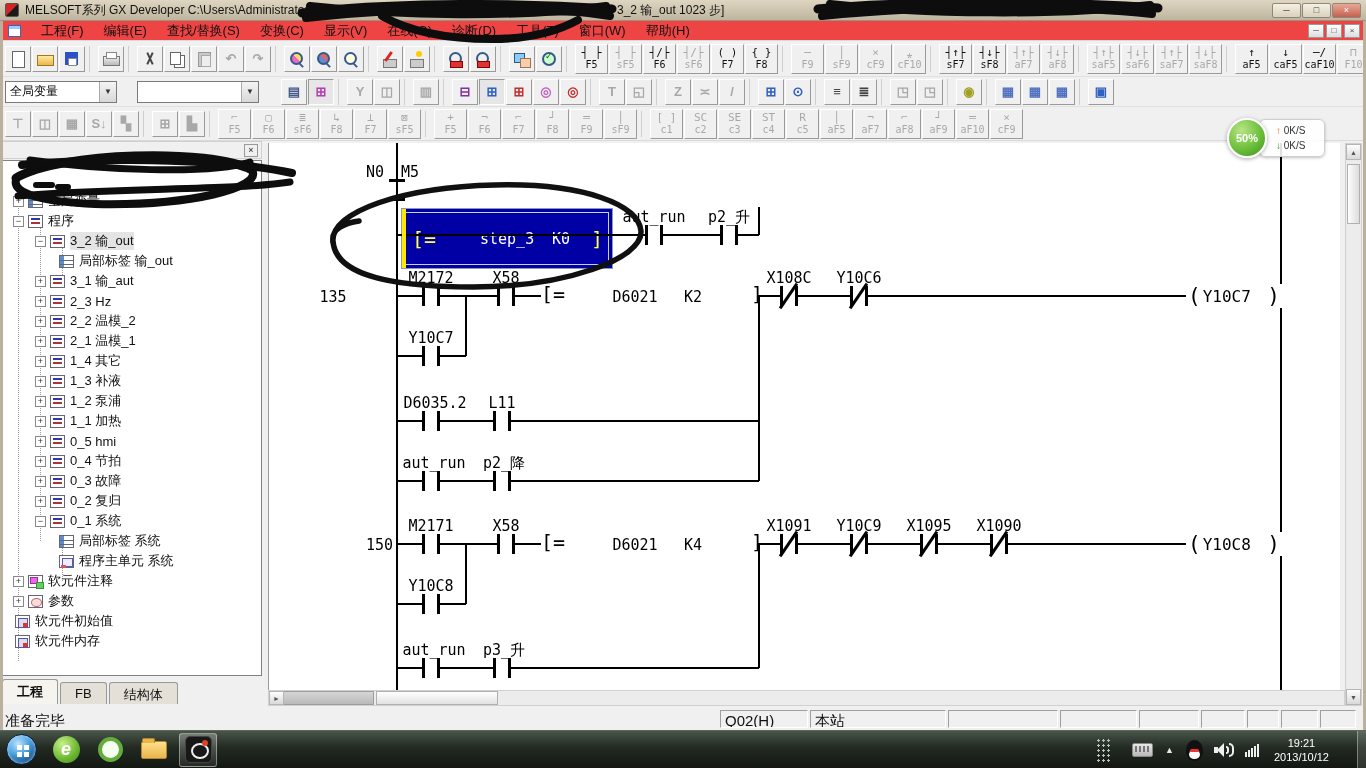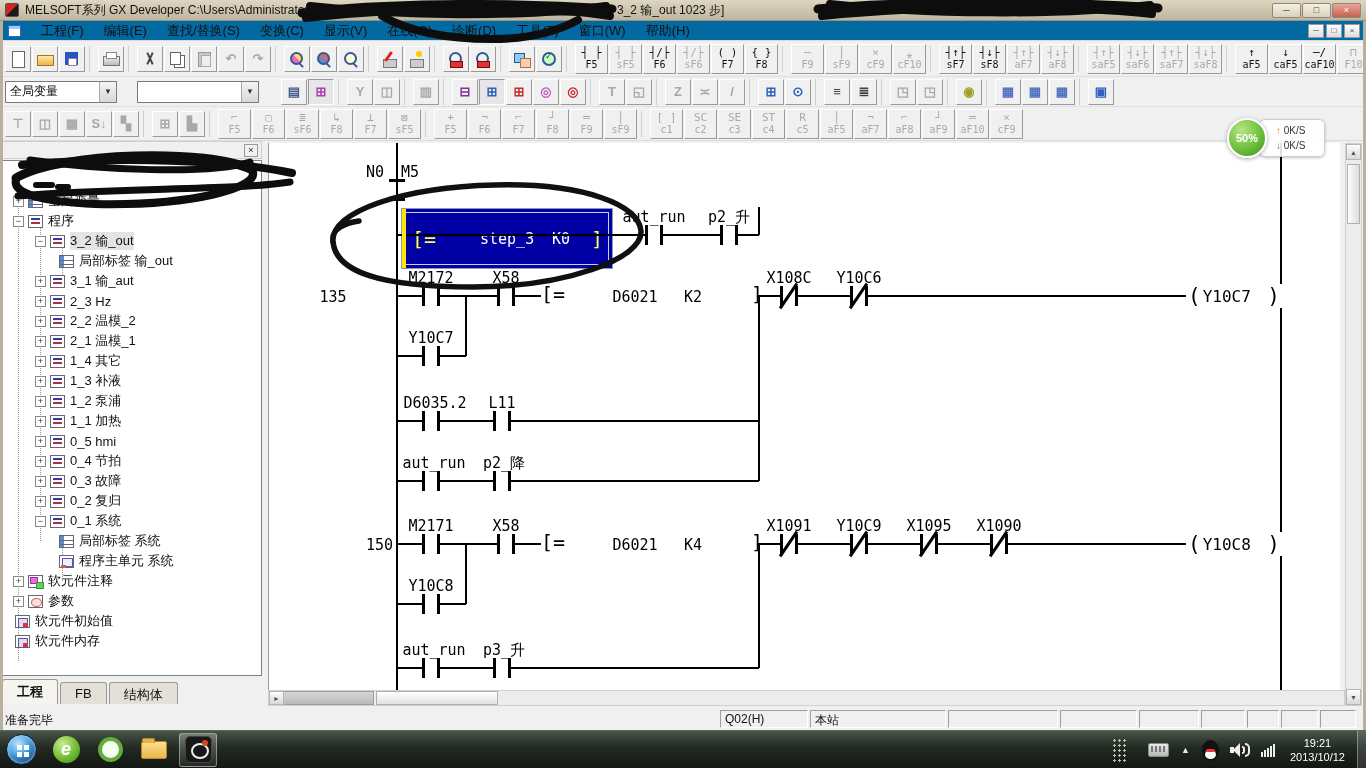--- a/index.html
+++ b/index.html
@@ -8,21 +8,21 @@
   .edge{position:absolute;top:20px;bottom:38px;width:3px;background:#b9b19e;z-index:5;}
   
   .titlebar{position:absolute;left:0;top:0;width:100%;height:21px;background:linear-gradient(#ded6c2,#cdc4ae 55%,#beb5a0);border-bottom:1px solid #9a917e;display:flex;align-items:center;z-index:6;}
   .appicon{width:14px;height:14px;margin:0 6px 0 5px;background:linear-gradient(135deg,#d22525 48%,#1a1a1a 52%);border-radius:2px;border:1px solid #555;}
   .title-text{font-size:12px;color:#111;white-space:nowrap;}
   .title-text2{position:absolute;left:617px;font-size:12px;color:#111;white-space:nowrap;}
   .winbtns{position:absolute;right:5px;top:3px;display:flex;gap:1px;}
   .wbtn{width:29px;height:15px;border:1px solid #8f877a;border-radius:2px;background:linear-gradient(#f6f0e2,#d9d1bd);font-size:9px;line-height:13px;text-align:center;color:#333;}
   .wbtn.close{background:linear-gradient(#e8a896,#c4614f);color:#fff;}
   
-  .menubar{position:absolute;left:0;top:21px;width:100%;height:20px;background:#0369a1;border-bottom:1px solid #d9d9d9;display:flex;align-items:center;z-index:4;}
+  .menubar{position:absolute;left:0;top:21px;width:100%;height:20px;background:#ef4444;border-bottom:1px solid #d9d9d9;display:flex;align-items:center;z-index:4;}
   .mdi-icon{width:13px;height:12px;margin:0 10px 0 8px;border:1px solid #36c;background:linear-gradient(#9cf 3px,#fff 3px);}
   .menu-item{font-size:13px;color:#111;padding:2px 10px;white-space:nowrap;}
   .mdibtns{position:absolute;right:6px;top:3px;display:flex;gap:2px;}
   .mdib{width:16px;height:14px;border:1px solid #999;background:linear-gradient(#fff,#ddd);font-size:8px;line-height:12px;text-align:center;color:#444;}
   
   .tbar{position:absolute;left:0;width:100%;background:#f0f0f0;display:flex;align-items:center;padding-left:5px;z-index:3;}
   #tb1{top:41px;height:36px;border-bottom:1px solid #e0e0e0;}
   .tbar2{top:77px;height:30px;border-bottom:1px solid #e0e0e0;}
   #tb3{top:107px;height:34px;border-bottom:1px solid #dadada;}
   .tbtn{width:26px;height:26px;border:1px solid;border-color:#fff #9a9a9a #9a9a9a #fff;background:#f0f0f0;display:flex;align-items:center;justify-content:center;margin-right:1px;flex:none;}
@@ -122,21 +122,21 @@
   .mark-ellipse{position:absolute;left:38px;top:26px;z-index:9;pointer-events:none;}
   
   .vscroll{position:absolute;left:1077px;top:0;width:17px;height:563px;background:#ececec;border:1px solid #d0d0d0;}
   .sarr{position:absolute;left:0;width:15px;height:16px;background:linear-gradient(#fdfdfd,#d9d9d9);border:1px solid #b5b5b5;font-size:7px;text-align:center;line-height:15px;color:#555;}
   .vthumb{position:absolute;left:1px;top:20px;width:13px;height:60px;background:linear-gradient(90deg,#fdfdfd,#dcdcdc);border:1px solid #b0b0b0;}
   .hscroll{position:absolute;left:0;top:547px;width:1077px;height:16px;background:#ececec;border:1px solid #d0d0d0;}
   .hsplit{position:absolute;left:0;top:0;width:105px;height:14px;background:linear-gradient(#d6d6d6,#b9b9b9);border:1px solid #9d9d9d;}
   .hthumb{position:absolute;left:107px;top:0;width:122px;height:14px;background:linear-gradient(#ffffff,#e2e2e2);border:1px solid #b0b0b0;}
   
   .statusbar{position:absolute;left:0;top:708px;width:100%;height:22px;background:#f0f0f0;display:flex;align-items:center;z-index:4;}
-  .scell{height:18px;font-size:12px;color:#111;padding:1px 4px;border:1px solid;border-color:#9f9f9f #fff #fff #9f9f9f;margin-right:2px;white-space:nowrap;overflow:hidden;}
+  .scell{height:18px;font-size:15px;color:#111;padding:1px 4px;border:1px solid;border-color:#9f9f9f #fff #fff #9f9f9f;margin-right:2px;white-space:nowrap;overflow:hidden;}
   .scell:first-child{border-color:transparent;}
   
   .taskbar{position:absolute;left:0;top:730px;width:100%;height:38px;background:linear-gradient(#49544a,#222a22 45%,#131712);border-top:1px solid #5c6a58;z-index:10;display:flex;align-items:center;}
   .orb{position:relative;width:31px;height:31px;margin:0 10px 0 6px;border-radius:50%;background:radial-gradient(circle at 38% 30%,#bfe3ff,#4aa3e0 40%,#14508c 72%,#082b50);border:1px solid #09233f;box-shadow:inset 0 0 4px #cfe8ff;flex:none;}
   .orb::after{content:"";position:absolute;left:10px;top:10px;width:5px;height:5px;background:#fff;box-shadow:7px 0 0 #fff,0 7px 0 #fff,7px 7px 0 #fff;}
   .tb-app{position:relative;width:38px;height:34px;margin-right:6px;display:flex;align-items:center;justify-content:center;border-radius:3px;flex:none;}
   .tb-app.active{background:linear-gradient(rgba(255,255,255,.28),rgba(255,255,255,.07));border:1px solid rgba(255,255,255,.4);}
   .ico-browser{width:27px;height:27px;border-radius:50%;background:radial-gradient(circle at 35% 30%,#c8f08c,#6ab62f 60%,#3f8f1f);color:#fff;font-size:18px;font-weight:bold;font-style:italic;text-align:center;line-height:26px;}
   .ico-ring{width:25px;height:25px;border-radius:50%;border:4px solid #64ad3c;background:#f4fff0;}
   .ico-folder{position:relative;width:26px;height:18px;background:linear-gradient(#ffe08a,#e8b54b);border:1px solid #b5872e;border-radius:2px;}
@@ -153,21 +153,21 @@
   .qq::before{content:"";position:absolute;left:3px;bottom:2px;width:11px;height:9px;background:#fff;border-radius:50%;}
   .qq::after{content:"";position:absolute;left:4px;top:9px;width:9px;height:3px;background:#e33;border-radius:2px;}
   .vol{position:relative;width:22px;height:18px;margin-right:9px;}
   .vol::before{content:"";position:absolute;left:0;top:6px;width:4px;height:6px;background:#eee;}
   .vol::after{content:"";position:absolute;left:3px;top:2px;border-top:7px solid transparent;border-bottom:7px solid transparent;border-right:7px solid #eee;}
   .vol .arc{position:absolute;border:2px solid #eee;border-left:none;border-radius:0 10px 10px 0;}
   .vol .a1{left:12px;top:5px;width:3px;height:8px;}
   .vol .a2{left:15px;top:2px;width:5px;height:14px;}
   .netb{display:flex;align-items:flex-end;height:14px;margin-right:14px;}
   .netb i{display:block;width:2px;margin-right:1px;background:#eee;}
-  .clock{color:#fff;font-size:11px;text-align:center;line-height:14px;margin-right:12px;white-space:nowrap;}
+  .clock{color:#fff;font-size:11px;text-align:center;line-height:14px;margin-right:28px;white-space:nowrap;}
   .showdesk{width:9px;height:38px;background:rgba(255,255,255,.12);border-left:1px solid rgba(255,255,255,.35);}
   
   .scribbles{position:absolute;left:0;top:0;width:1366px;height:768px;z-index:40;pointer-events:none;}
   .speedball{position:absolute;left:1227px;top:117px;width:100px;height:44px;z-index:30;}
   .sb-pill{position:absolute;left:32px;top:2px;width:66px;height:38px;background:rgba(255,255,255,.88);border:1px solid #cfcfcf;border-radius:6px;padding:3px 5px 0 16px;box-shadow:0 1px 3px rgba(0,0,0,.25);}
   .sb-row{font-size:10px;line-height:15px;color:#333;white-space:nowrap;}
   .sb-row .up{color:#e07820;font-weight:bold;} .sb-row .dn{color:#3a9a30;font-weight:bold;}
   .sb-ball{position:absolute;left:0;top:1px;width:40px;height:40px;border-radius:50%;background:radial-gradient(circle at 35% 28%,#b8e486,#6cbf3a 55%,#3f8f22);border:2px solid #fff;box-shadow:0 1px 4px rgba(0,0,0,.35);color:#fff;font-size:11px;font-weight:bold;display:flex;align-items:center;justify-content:center;}
 </style>
 </head>

